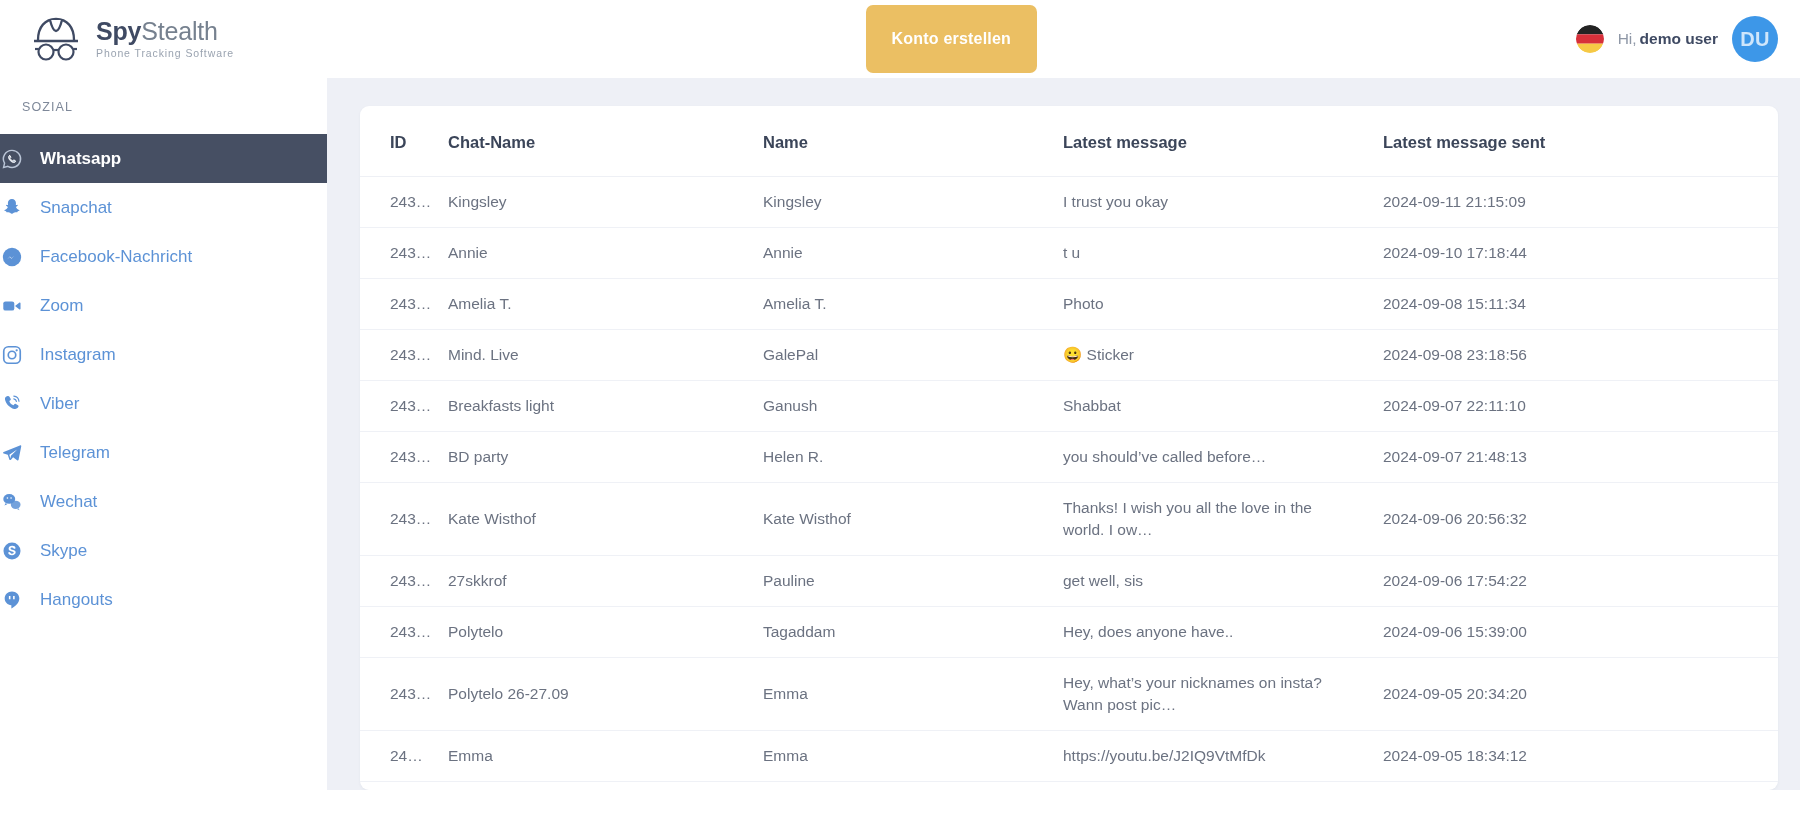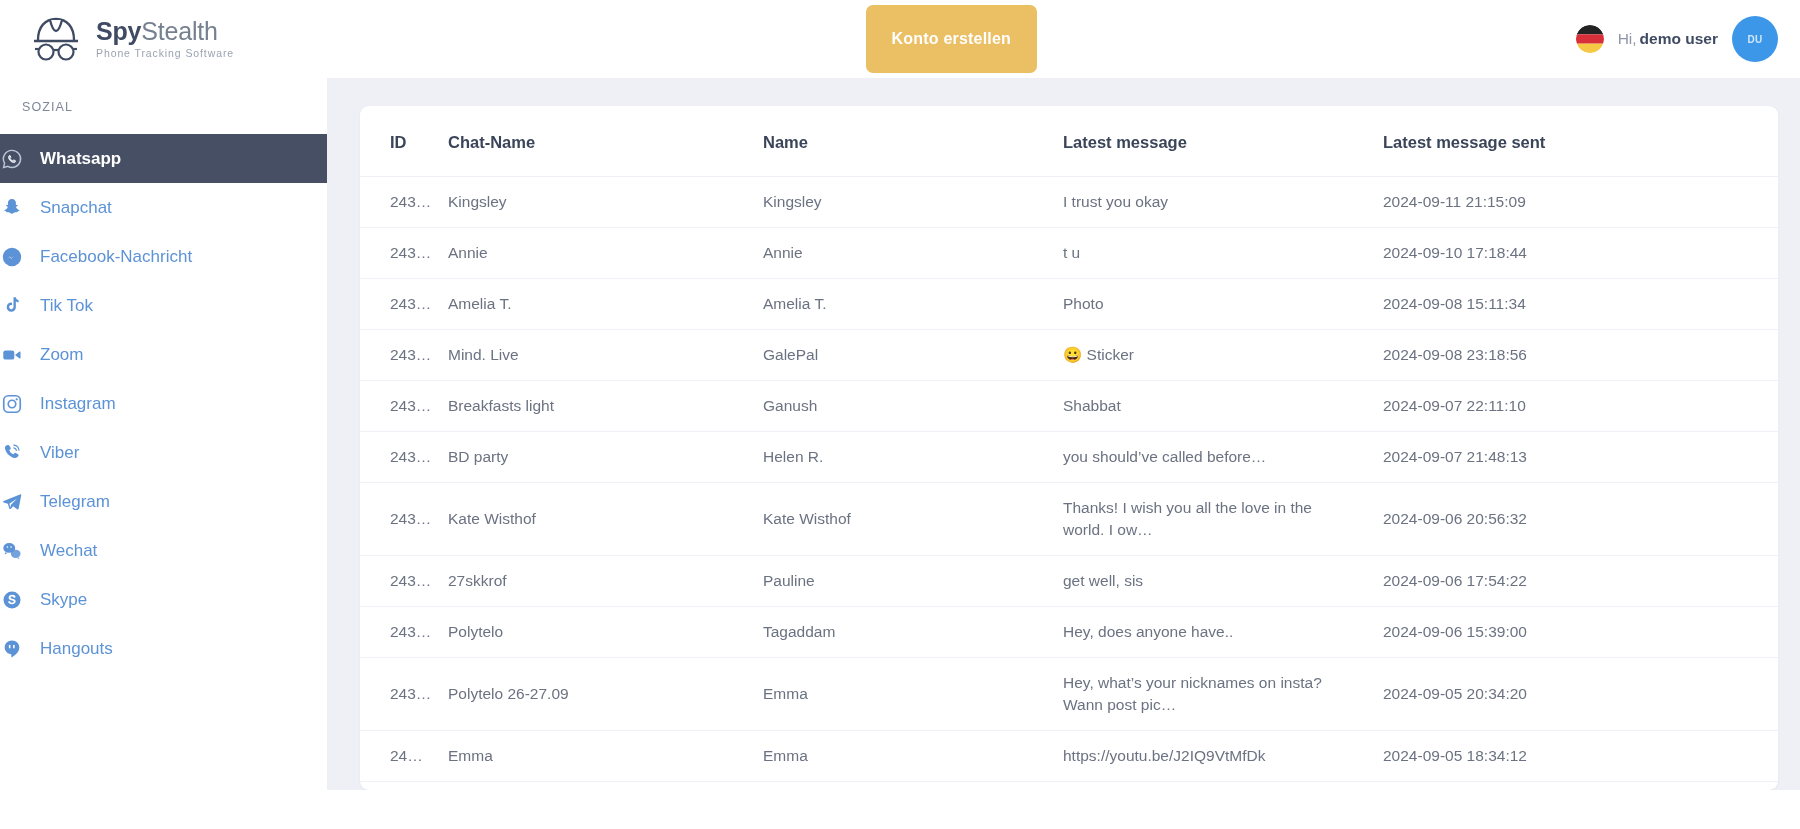--- a/index.html
+++ b/index.html
@@ -47,21 +47,21 @@
     overflow: hidden; display: block;
     flex: 0 0 auto;
   }
   .greet { font-size: 15.5px; color: #3f4a63; white-space: nowrap; }
   .greet .hi { color: #8e97a6; font-weight: 400; }
   .greet .uname { color: #3f4a63; font-weight: 700; margin-left: 3px; }
   .avatar {
     width: 46px; height: 46px; border-radius: 50%;
     background: #3d97e8; color: #cfe6fb;
     display: flex; align-items: center; justify-content: center;
-    font-size: 10px; font-weight: 600; letter-spacing: 0.4px;
+    font-size: 20px; font-weight: 600; letter-spacing: 0.4px;
     cursor: pointer; flex: 0 0 auto; text-align: center;
   }
 
   
   .body-row { display: flex; flex: 1; min-height: 0; }
 
   
   .sidebar {
     width: 327px; min-width: 327px;
     background: #ffffff;
@@ -199,28 +199,20 @@
               <svg viewBox="0 0 24 24" width="22" height="22">
                 <circle cx="12" cy="12" r="10" fill="#5c92d6"></circle>
                 <path d="M6.5 14.8l3.2-3.4 1.9 1.9 3-2.9-3.1 3.4-1.9-1.9-3.1 2.9z" fill="#ffffff"></path>
               </svg>
             </span>
             <span>Facebook-Nachricht</span>
           </div>
           <div class="nav-item">
             <span class="nav-icon">
               <svg viewBox="0 0 24 24" width="22" height="22">
-                <path class="fillpath" d="M13.6 2.4h2.6c.2 1.6 1.3 2.9 3 3.1v2.6c-1.1 0-2.2-.3-3-.9v6.1c0 2.8-2.2 5-5 5s-5-2.2-5-5 2.2-5 5-5c.3 0 .5 0 .8.1v2.7c-.3-.1-.5-.2-.8-.2-1.3 0-2.3 1-2.3 2.3s1 2.3 2.3 2.3 2.4-1 2.4-2.3V2.4z" fill="#5c92d6"></path>
-              </svg>
-            </span>
-            <span>Tik Tok</span>
-          </div>
-          <div class="nav-item">
-            <span class="nav-icon">
-              <svg viewBox="0 0 24 24" width="22" height="22">
                 <rect x="2.5" y="7" width="12" height="10" rx="2.4" fill="#5c92d6"></rect>
                 <path d="M15.6 11.6l4.6-3.3c.5-.4 1.1 0 1.1.6v6.2c0 .6-.6 1-1.1.6l-4.6-3.3z" fill="#5c92d6"></path>
               </svg>
             </span>
             <span>Zoom</span>
           </div>
           <div class="nav-item">
             <span class="nav-icon">
               <svg viewBox="0 0 24 24" width="22" height="22">
                 <rect x="3" y="3" width="18" height="18" rx="5" fill="none" stroke="#5c92d6" stroke-width="1.8"></rect>

